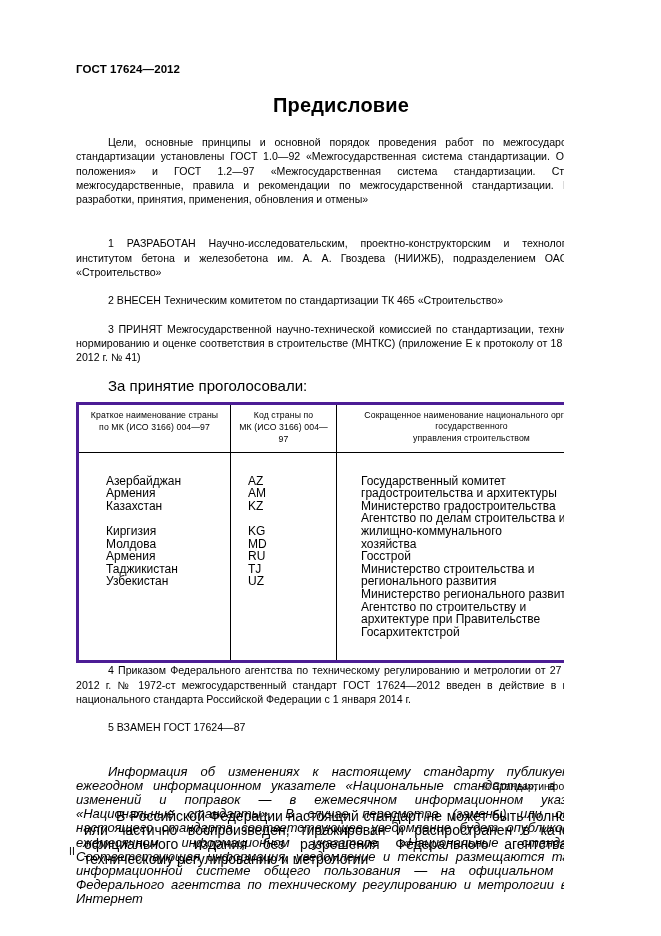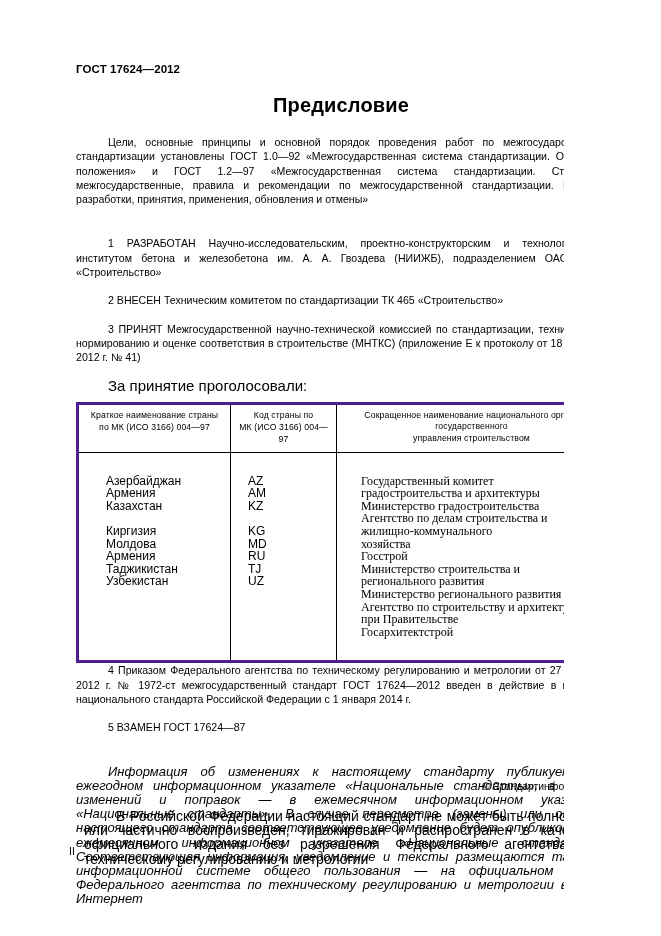--- a/index.html
+++ b/index.html
@@ -101,21 +101,21 @@
     padding-left: 7px;
     padding-right: 7px;
   }
   table.countries tbody td {
     font-size: 12px;
     line-height: 12.6px;
     padding: 17px;
   }
   .cellpad-name  { padding: 5px 4px 5px 10px; }
   .cellpad-code  { padding: 5px 4px 5px 0;  text-align: left; }
-  .cellpad-org   { padding: 5px 5px 5px 7px; font-family: Liberation Serif, serif; }
+  .cellpad-org   { padding: 5px 5px 5px 7px; }
 
   .rowline { display: block; min-height: 12.6px; }
   .rowline.blank { visibility: hidden; }
 
   
   .notice {
     font-size: 13px;
     line-height: 14.2px;
     font-style: italic;
     text-align: justify;

